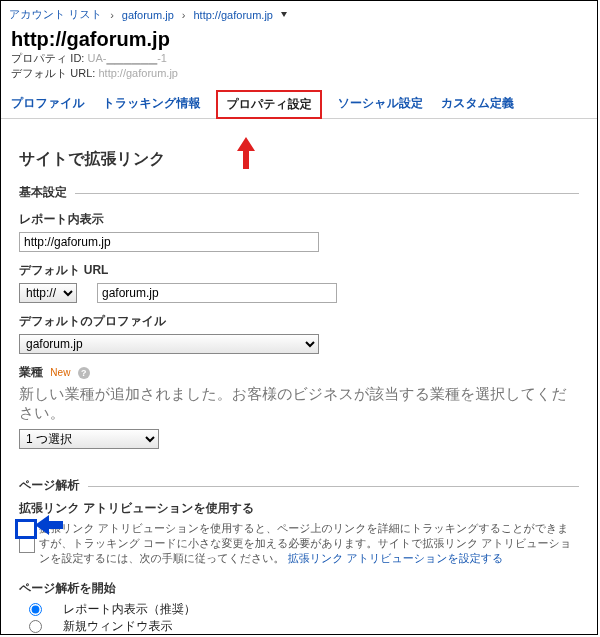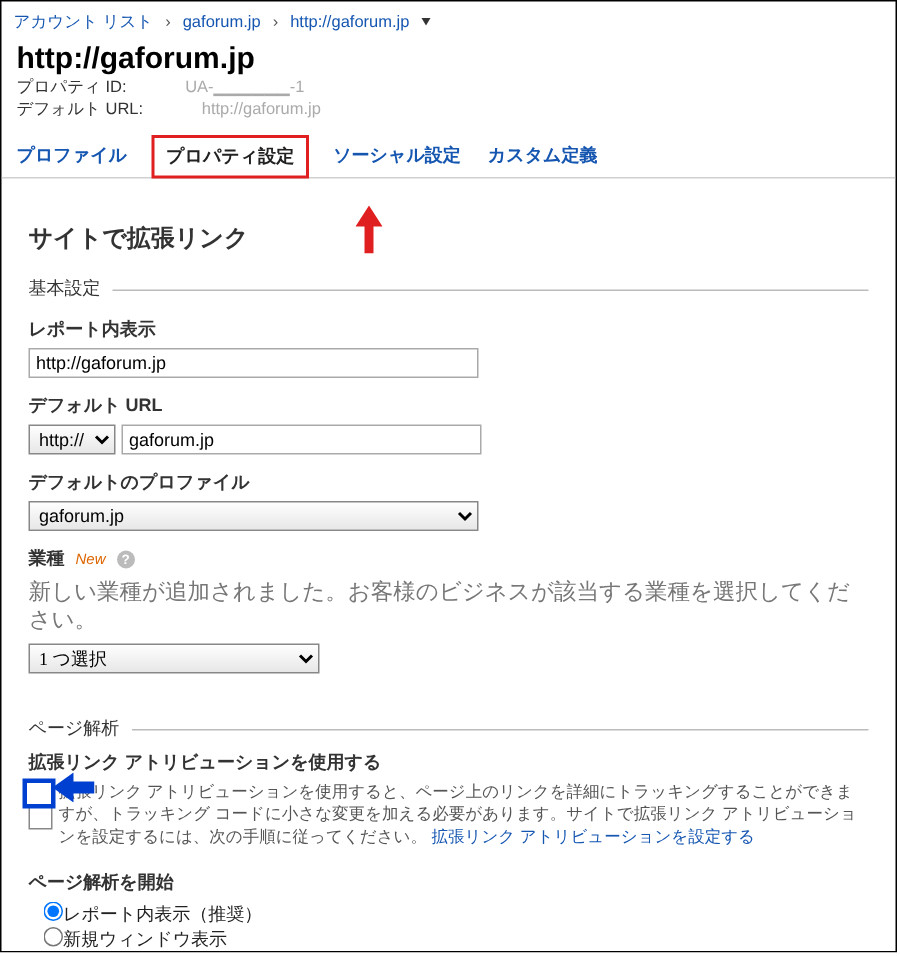--- a/index.html
+++ b/index.html
@@ -45,21 +45,21 @@
     margin: 0;
     color: #000;
     font-weight: bold;
   }
   .meta-lines { padding: 0 10px 8px 10px; }
   .meta-line {
     font-size: 11px;
     color: #333;
     line-height: 15px;
   }
-  .meta-line .faded, .faded { color: #aaa; margin-left: 36px; }
+  .meta-line .faded, .faded { color: #aaa; }
   .tabs {
     display: flex;
     align-items: flex-end;
     border-bottom: 1px solid #d0d0d0;
     padding: 0 8px;
     margin-top: 0;
     gap: 14px;
     font-size: 12px;
   }
   .tab {
@@ -99,21 +99,21 @@
   .panel h2 {
     font-size: 16px;
     margin: 4px 0 14px 0;
     color: #333;
     font-weight: bold;
   }
   .section-divider {
     display: flex;
     align-items: center;
     margin: 14px 0 6px 0;
-    font-weight: normal;
+    font-weight: bold;
     font-size: 12px;
     color: #333;
     justify-content: center;
   }
   .section-divider .bar {
     flex: 1;
     border-top: 1px solid #bbb;
     margin-left: 8px;
     position: relative;
     top: 1px;
@@ -138,33 +138,32 @@
     margin-top: 2px;
   }
   .select {
     border: 1px solid #888;
     background: linear-gradient(#fefefe, #e7e7e7);
     height: 20px;
     font-size: 12px;
     padding: 0 2px;
   }
   .select.wide { width: 300px; }
-  .select.med { width: 194px; font-family: Liberation Serif, serif; }
-  .inline-row { display: flex; align-items: flex-end; gap: 4px; }
+  .select.med { width: 140px; }
+  .inline-row { display: flex; align-items: flex-end; gap: 20px; }
   .protocol { width: 58px; height: 20px; }
   .protocol-input {
     flex: 0 0 auto;
     width: 240px;
   }
   .new-tag {
     color: #dd6600;
     font-size: 10px;
     font-weight: normal;
     margin-left: 4px;
-    font-style: italic;
   }
   .help-badge {
     display: inline-block;
     width: 12px; height: 12px;
     border-radius: 6px;
     background: #bbb;
     color: #fff;
     text-align: center;
     font-size: 9px;
     line-height: 12px;
@@ -192,22 +191,22 @@
     box-sizing: border-box;
     pointer-events: none;
   }
   .checkbox-text {
     font-size: 11px;
     line-height: 15px;
     color: #555;
   }
   .radio-row {
     display: flex;
-    align-items: flex-start;
-    gap: 0;
+    align-items: center;
+    gap: 21px;
     margin-left: 10px;
     font-size: 12px;
     color: #222;
   }
   .radio-row input { margin: 0; }
 </style>
 </head>
 <body>
 
 <div class="outer">
@@ -228,20 +227,21 @@
     <div class="meta-line">
       <span>プロパティ ID: </span><span class="faded">UA-▁▁▁▁▁▁-1</span>
     </div>
     <div class="meta-line">
       <span>デフォルト URL: </span><span class="faded">http://gaforum.jp</span>
     </div>
   </div>
 
   <div class="tabs">
     <div class="tab">プロファイル</div>
+    <div class="tab">トラッキング情報</div>
     <div class="tab callout">プロパティ設定</div>
     <div class="tab">ソーシャル設定</div>
     <div class="tab">カスタム定義</div>
   </div>
 
   <svg class="arrow-callout" viewBox="0 0 18 32">
     <polygon points="9,0 18,14 12,14 12,32 6,32 6,14 0,14" fill="#e02020"></polygon>
   </svg>
 
   <div class="panel">

